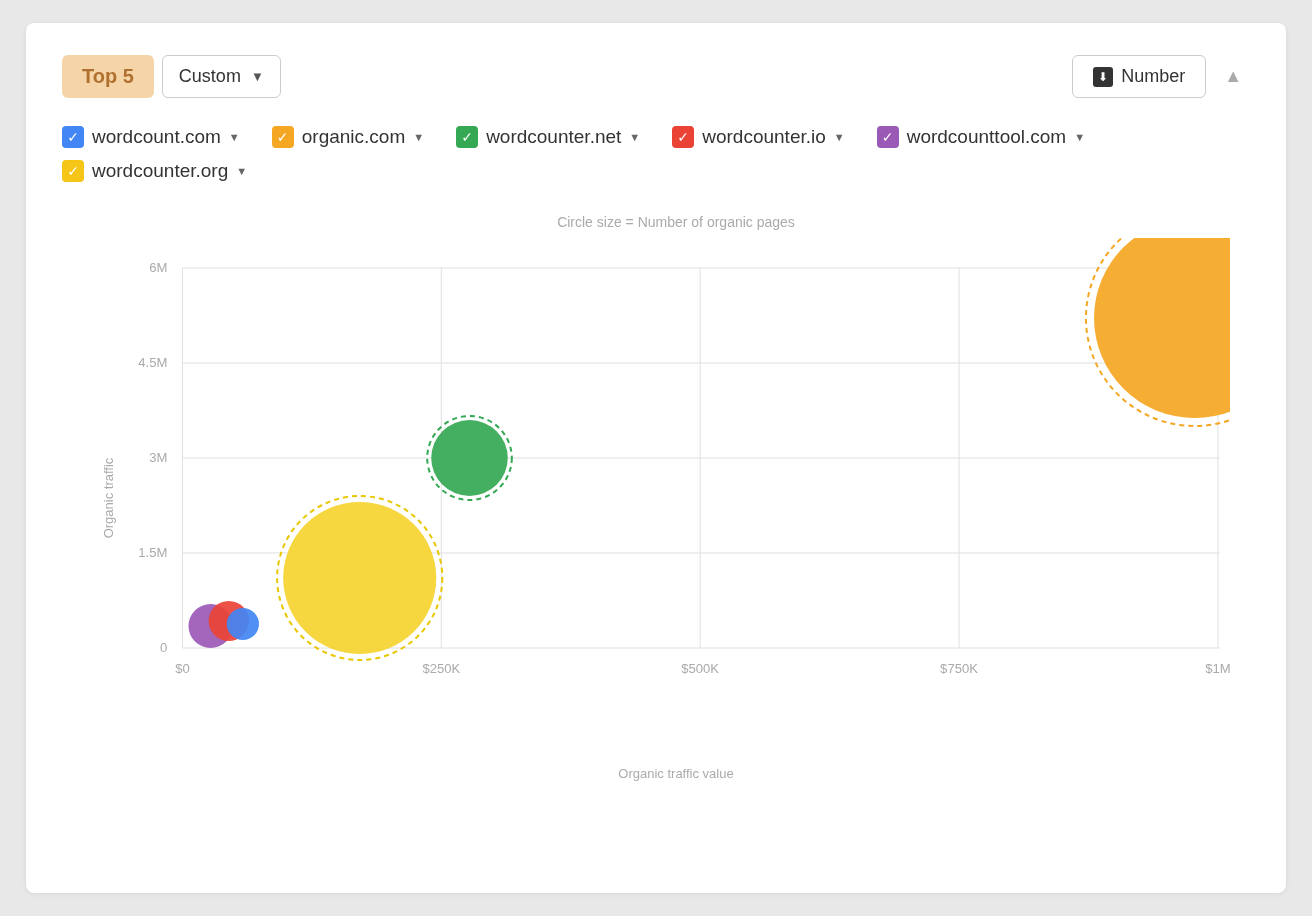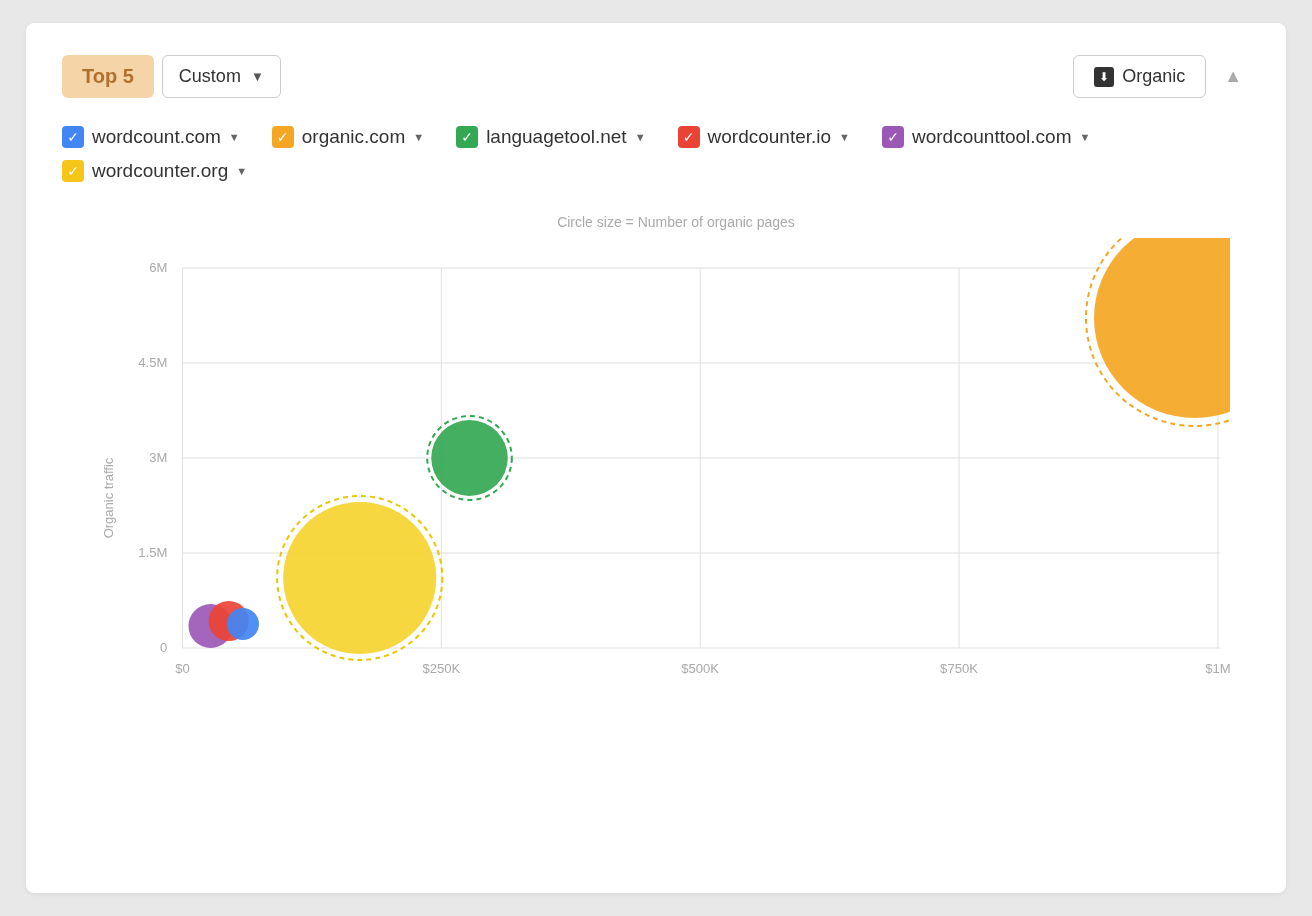--- a/index.html
+++ b/index.html
@@ -170,41 +170,41 @@
     <div class="toolbar-left">
       <div class="top5-badge">Top 5</div>
       <button class="custom-dropdown">
         <span>Custom</span>
         <span class="arrow">▼</span>
       </button>
     </div>
     <div style="display:flex;align-items:center;gap:10px;">
       <button class="export-btn">
         <div class="export-icon">⬇</div>
-        <span>Organic</span>
+        <span>Number</span>
       </button>
       <button class="collapse-btn">▲</button>
     </div>
   </div>
 
   <div class="legend">
 
     <div class="legend-item">
       <div class="checkbox cb-blue">✓</div>
       <span class="legend-label">wordcount.com</span>
       <span class="legend-arrow">▼</span>
     </div>
     <div class="legend-item">
       <div class="checkbox cb-orange">✓</div>
       <span class="legend-label">organic.com</span>
       <span class="legend-arrow">▼</span>
     </div>
     <div class="legend-item">
       <div class="checkbox cb-green">✓</div>
-      <span class="legend-label">languagetool.net</span>
+      <span class="legend-label">wordcounter.net</span>
       <span class="legend-arrow">▼</span>
     </div>
     <div class="legend-item">
       <div class="checkbox cb-red">✓</div>
       <span class="legend-label">wordcounter.io</span>
       <span class="legend-arrow">▼</span>
     </div>
 
     <div class="legend-item">
       <div class="checkbox cb-purple">✓</div>
@@ -257,14 +257,15 @@
         <circle class="bubble-dashed" cx="236" cy="340" r="82" stroke="#e8c700"></circle>
         <circle class="bubble" cx="236" cy="340" r="76" fill="#f5d430"></circle>
 
         <circle class="bubble" cx="88" cy="388" r="22" fill="#9b59b6"></circle>
 
         <circle class="bubble" cx="106" cy="383" r="20" fill="#ea4335"></circle>
 
         <circle class="bubble" cx="120" cy="386" r="16" fill="#4285f4"></circle>
       </svg>
     </div>
+    <div class="x-axis-label">Organic traffic value</div>
   </div>
 </div>
 
 </body></html>

